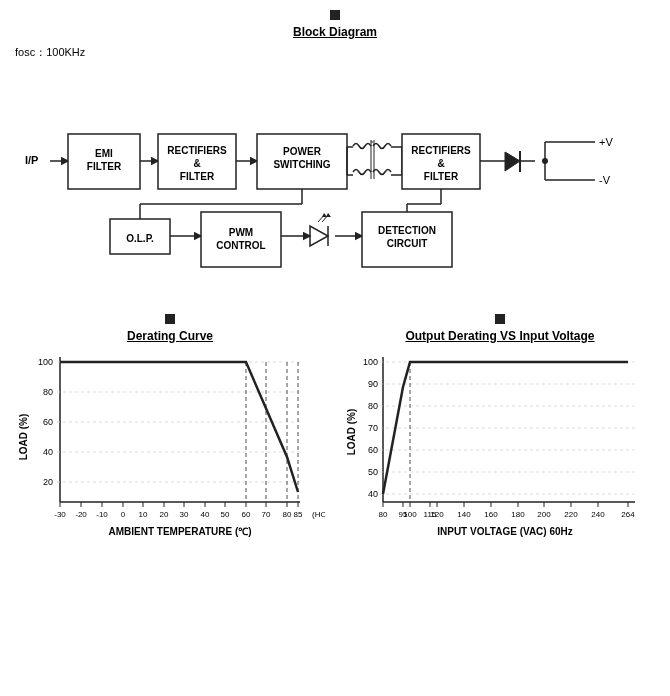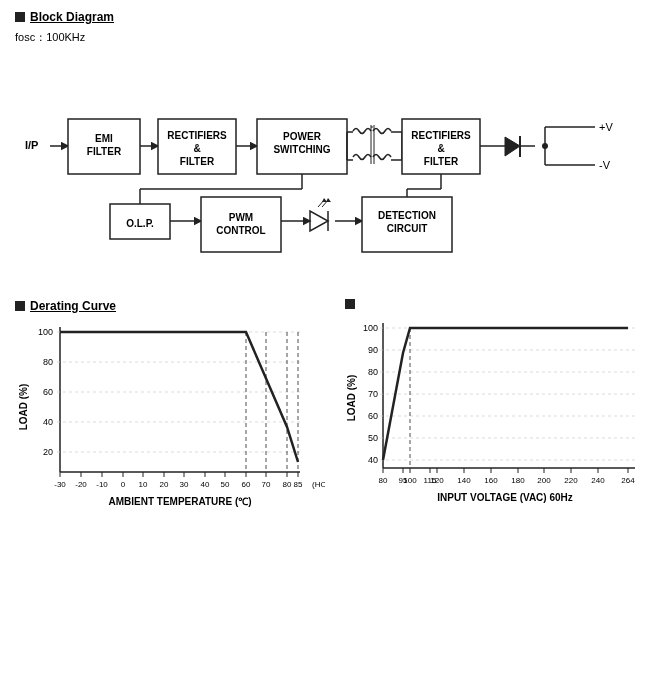--- a/index.html
+++ b/index.html
@@ -12,20 +12,21 @@
       padding: 10px 15px;
     }
 
     .section-title {
       display: flex;
       align-items: center;
       gap: 5px;
       font-weight: bold;
       font-size: 12px;
       margin-bottom: 6px;
+      flex-direction: column;
     }
     .section-title .square {
       width: 10px;
       height: 10px;
       background: #222;
       display: inline-block;
     }
     .section-title span {
       text-decoration: underline;
     }
@@ -257,20 +258,21 @@
         <polyline points="45,15 231,15 272,110 283,145" fill="none" stroke="#222" stroke-width="2.5"></polyline>
 
         <text x="165" y="188" font-size="10" font-weight="bold" font-family="Arial" text-anchor="middle">AMBIENT TEMPERATURE (℃)</text>
       </svg>
     </div>
   </div>
 
   <div class="chart-section">
     <div class="section-title">
       <span class="square"></span>
+      <span>Output Derating VS Input Voltage</span>
     </div>
     <div class="chart-wrapper">
       <svg class="chart-svg" width="310" height="195" viewBox="0 0 310 195">
 
         <line x1="38" y1="10" x2="38" y2="155" stroke="#222" stroke-width="1.5"></line>
         <line x1="38" y1="155" x2="290" y2="155" stroke="#222" stroke-width="1.5"></line>
 
         <line x1="35" y1="15" x2="290" y2="15" stroke="#ccc" stroke-width="0.7" stroke-dasharray="3,3"></line>
         <line x1="35" y1="37" x2="290" y2="37" stroke="#ccc" stroke-width="0.7" stroke-dasharray="3,3"></line>
         <line x1="35" y1="59" x2="290" y2="59" stroke="#ccc" stroke-width="0.7" stroke-dasharray="3,3"></line>

